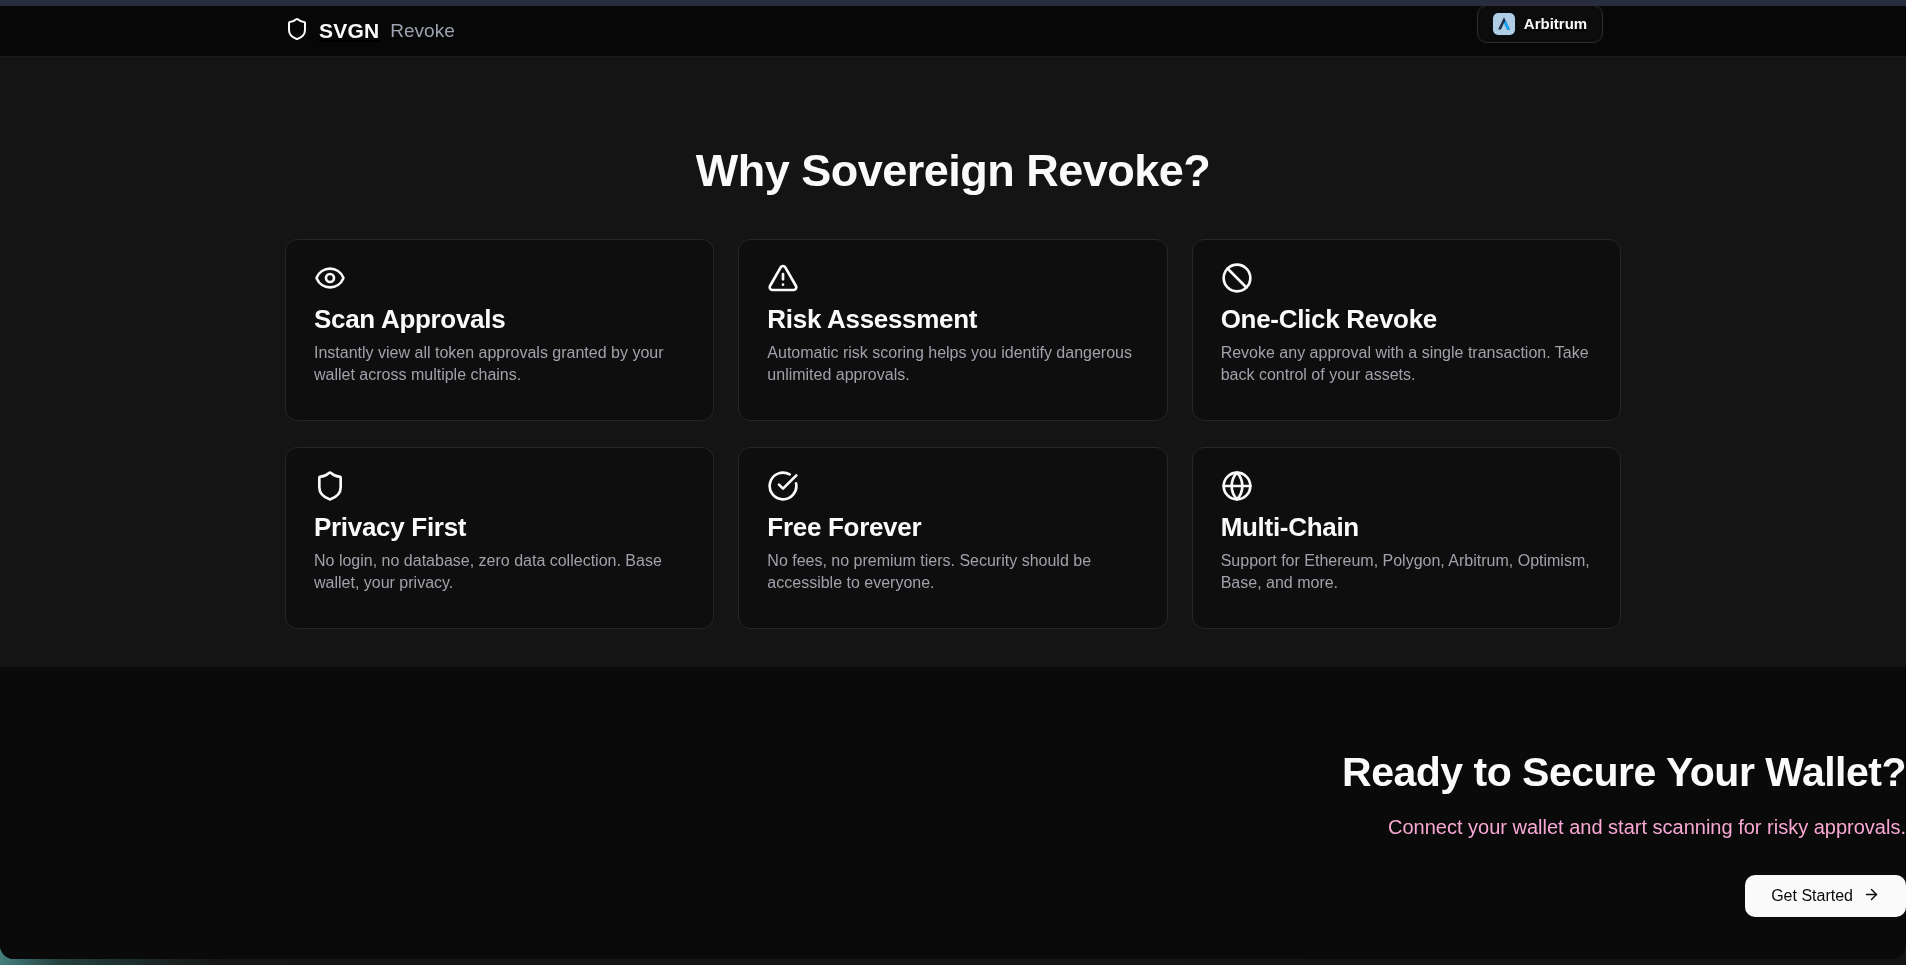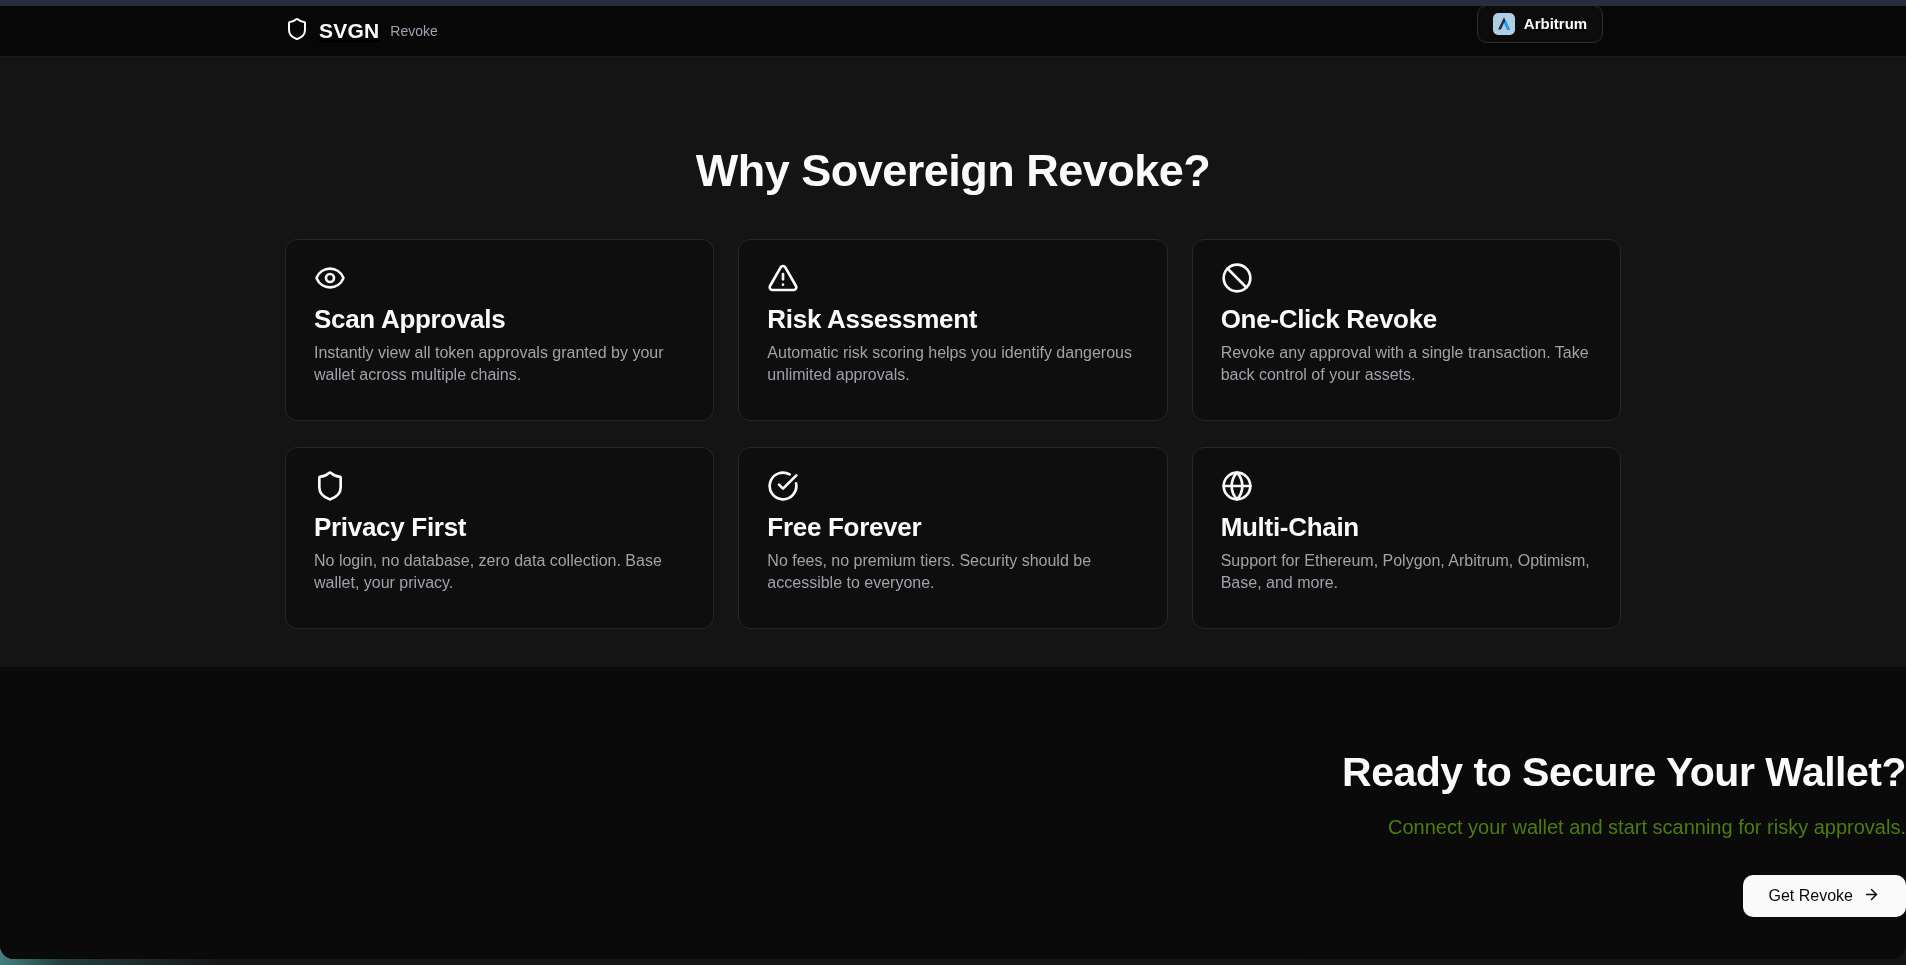--- a/index.html
+++ b/index.html
@@ -22,21 +22,21 @@
     height: 51px; flex: none;
     background: #070708;
     border-bottom: 1px solid rgba(255,255,255,0.08);
     display: flex; align-items: center;
   }
   .container { width: 1336px; margin: 0 auto; }
   .nav-inner { display: flex; align-items: center; justify-content: space-between; text-decoration: underline; }
   .brand { display: flex; align-items: center; gap: 10px; cursor: pointer; }
   .brand svg { color: #fafafa; }
   .brand-name { font-size: 21px; font-weight: 800; color: #fafafa; letter-spacing: 0.2px; }
-  .brand-sub { font-size: 14px; color: #9ca3af; margin-left: 1px; }
+  .brand-sub { font-size: 19px; color: #9ca3af; margin-left: 1px; }
   .nav-right { display: flex; align-items: center; gap: 14px; flex-direction: column; }
   .lang-toggle { display: flex; align-items: center; gap: 8px; cursor: pointer; }
   .lang-toggle svg { color: #d4d4d8; }
   .flag { border-radius: 2px; overflow: hidden; display: block; }
   .nav-btn {
     height: 38px;
     display: flex; align-items: center; gap: 9px;
     background: #0c0c0d;
     border: 1px solid #2e2e33;
     border-radius: 10px;
@@ -87,21 +87,21 @@
     flex: 1;
     background: #0a0a0b;
     display: flex; flex-direction: column; align-items: flex-end;
   }
   .cta h2 {
     margin-top: 82px;
     font-size: 41px; font-weight: 800;
     color: #fafafa; letter-spacing: -0.5px;
     text-align: center;
   }
-  .cta p { margin-top: 20px; font-size: 20px; color: #4d7c0f; text-align: center; }
+  .cta p { margin-top: 20px; font-size: 20px; color: #f9a8d4; text-align: center; }
   .cta-btn {
     margin-top: 36px;
     height: 42px;
     display: flex; align-items: center; gap: 10px;
     background: #fafafa; color: #0a0a0a;
     border: none; border-radius: 10px;
     padding: 0 26px;
     font-size: 16px; font-weight: 500;
     font-family: "Liberation Sans", sans-serif;
     cursor: pointer;
@@ -249,21 +249,21 @@
         <p>Support for Ethereum, Polygon, Arbitrum, Optimism, Base, and more.</p>
       </div>
 
     </div>
   </section>
 
   <section class="cta">
     <h2>Ready to Secure Your Wallet?</h2>
     <p>Connect your wallet and start scanning for risky approvals.</p>
     <button class="cta-btn">
-      <span>Get Revoke</span>
+      <span>Get Started</span>
       <span>
         <svg width="17" height="17" viewBox="0 0 24 24" fill="none" stroke="currentColor" stroke-width="2" stroke-linecap="round" stroke-linejoin="round">
             <path d="M5 12h14"></path>
             <path d="m12 5 7 7-7 7"></path>
           </svg>
       </span>
     </button>
   </section>
 </div>
 

